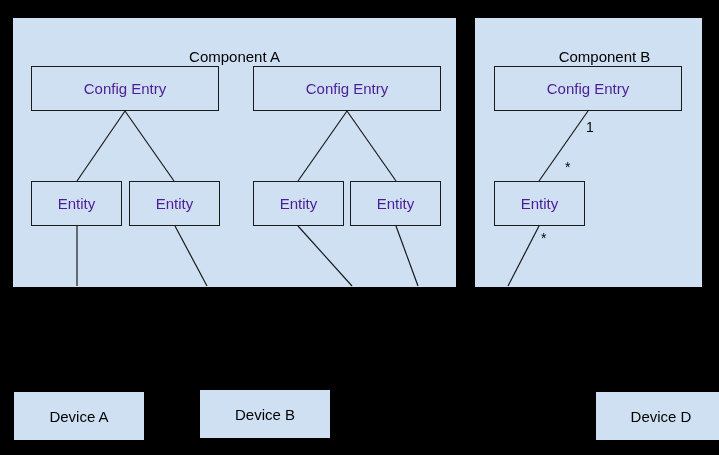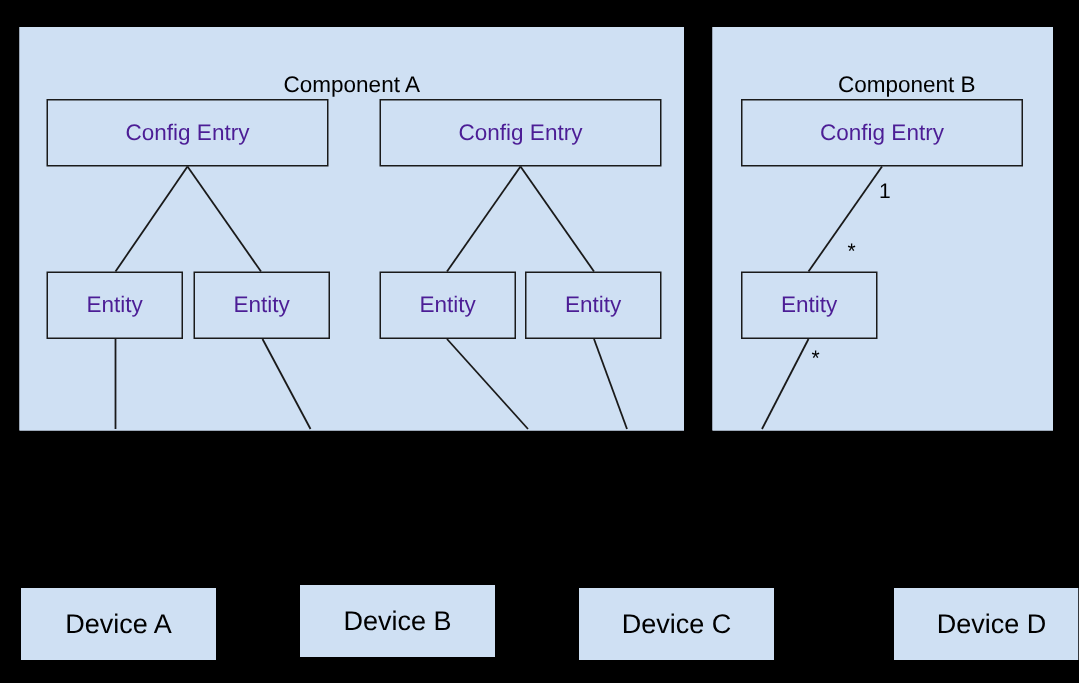--- a/index.html
+++ b/index.html
@@ -52,21 +52,21 @@
   }
 
   
   .device {
     position: absolute;
     background: #cfe0f3;
     box-sizing: border-box;
     display: flex;
     align-items: center;
     justify-content: center;
-    font-size: 18px;
+    font-size: 15px;
     color: #000000;
     white-space: nowrap;
   }
 
   
   #edges {
     position: absolute;
     left: 0;
     top: 0;
     width: 719px;
@@ -128,16 +128,15 @@
 
     <line x1="77" y1="226" x2="77" y2="286"></line>
     <line x1="175" y1="226" x2="207" y2="286"></line>
     <line x1="298" y1="226" x2="352" y2="286"></line>
     <line x1="396" y1="226" x2="418" y2="286"></line>
     <line x1="539" y1="226" x2="508" y2="286"></line>
   </svg>
 
   <div class="device" style="left:14px; top:392px; width:130px; height:48px;">Device A</div>
   <div class="device" style="left:200px; top:390px; width:130px; height:48px;">Device B</div>
-  <div class="device" style="left:386px; top:392px; width:130px; height:48px;">Device C</div>
   <div class="device" style="left:596px; top:392px; width:130px; height:48px;">Device D</div>
 
 </div>
 
 </body></html>

